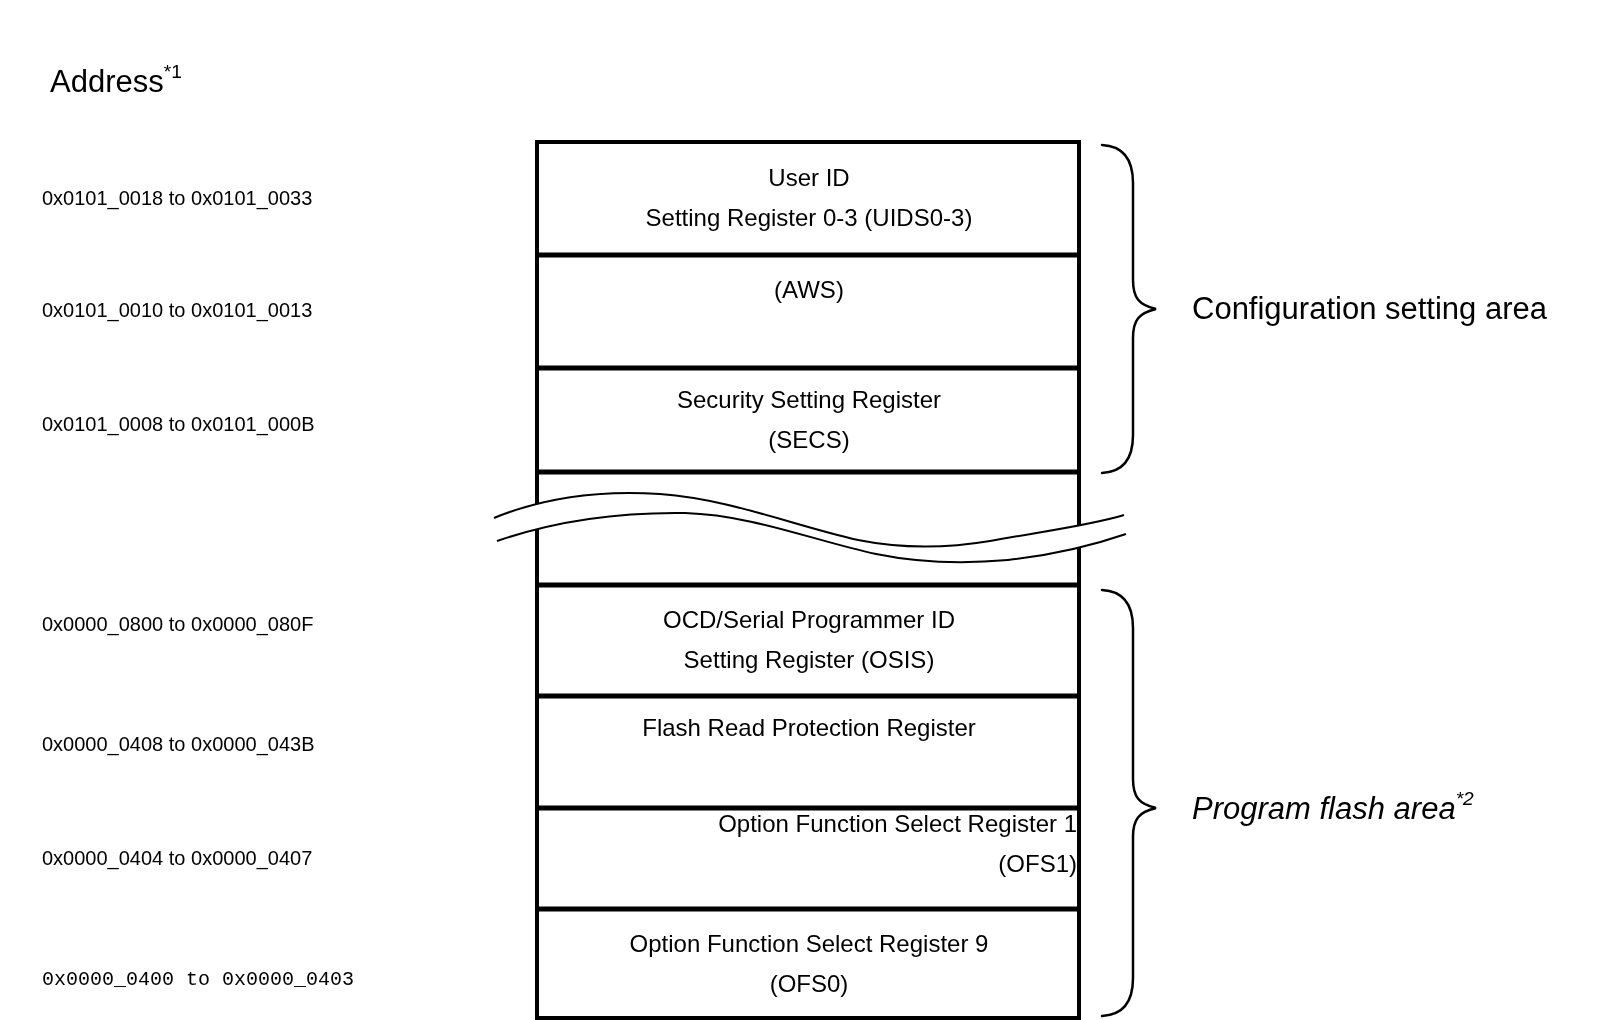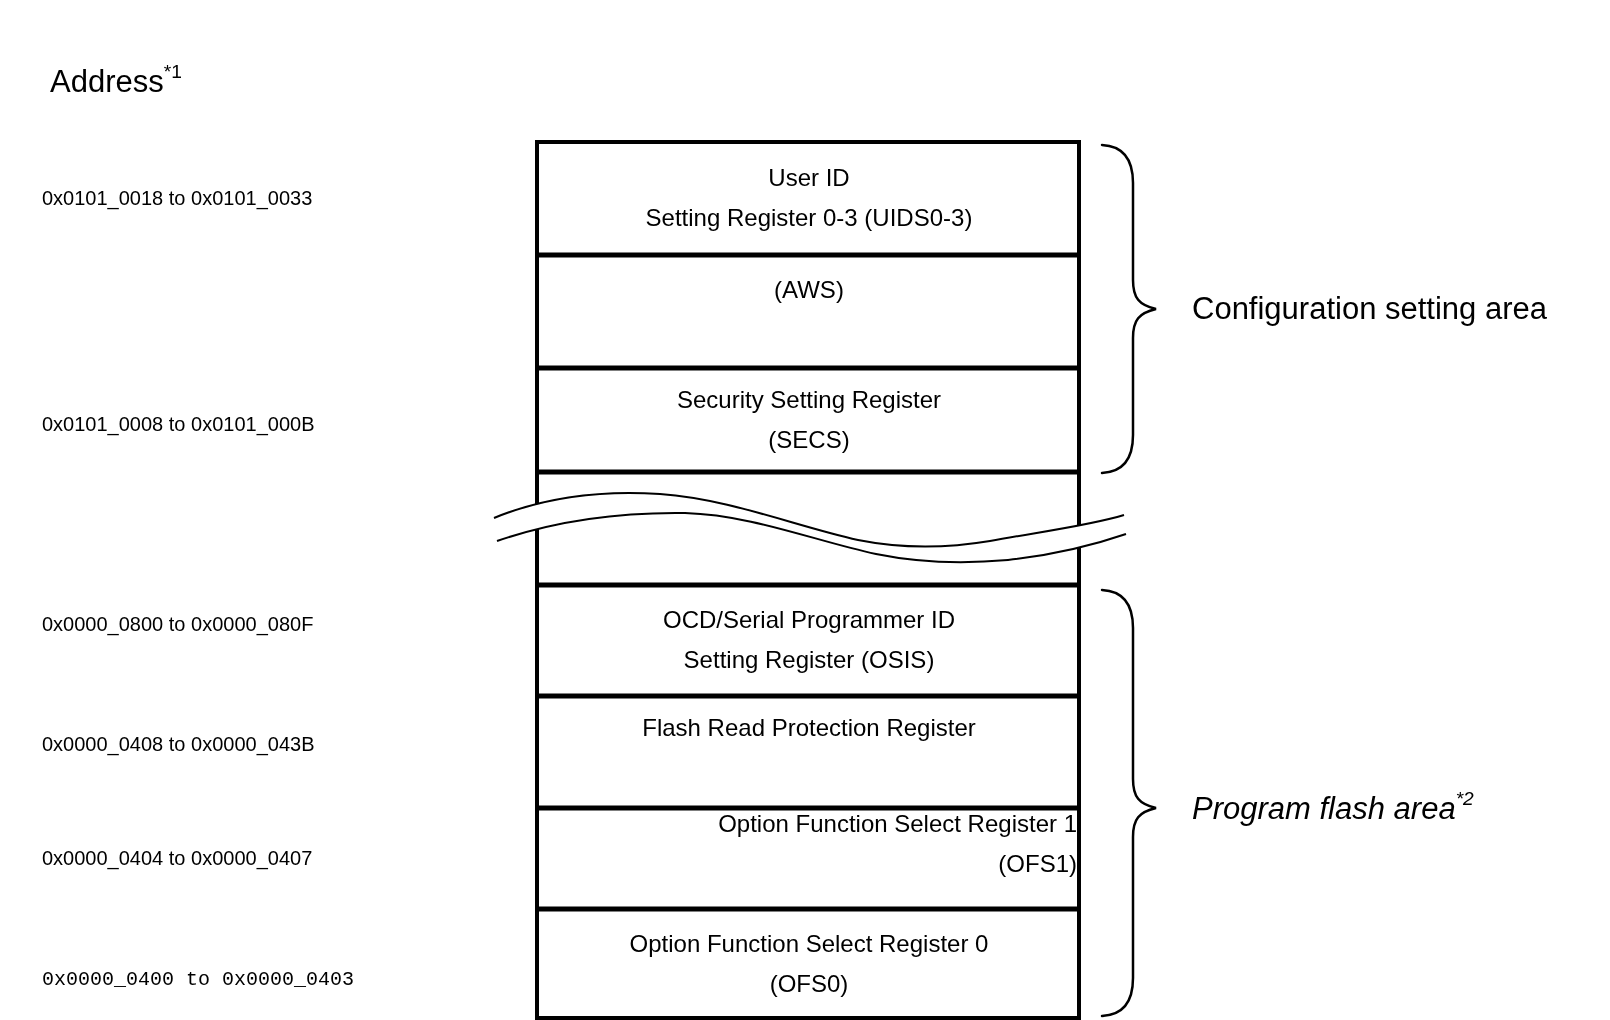--- a/index.html
+++ b/index.html
@@ -103,20 +103,21 @@
     <path fill="none" stroke="#000000" stroke-width="2" d="M 497 509 C 552 490 615 480 685 481 C 752 483 815 509 876 522 C 920 531 963 532 1008 528 C 1053 523 1094 513 1126 502"></path>
 
     <path fill="none" stroke="#000000" stroke-width="2.5" stroke-linecap="round" d="M 1102 113 C 1122 114 1133 126 1133 151 L 1133 248 C 1133 266 1139 273 1156 277 C 1139 281 1133 288 1133 306 L 1133 403 C 1133 428 1122 440 1102 441"></path>
 
     <path fill="none" stroke="#000000" stroke-width="2.5" stroke-linecap="round" d="M 1102 558 C 1122 559 1133 571 1133 596 L 1133 747 C 1133 765 1139 772 1156 776 C 1139 780 1133 787 1133 805 L 1133 946 C 1133 971 1122 983 1102 984"></path>
   </svg>
 
   <div class="addr-title"><span>Address</span><sup>*1</sup></div>
 
   <div class="addr a1">0x0101_0018 to 0x0101_0033</div>
+  <div class="addr a2">0x0101_0010 to 0x0101_0013</div>
   <div class="addr a3">0x0101_0008 to 0x0101_000B</div>
   <div class="addr a4">0x0000_0800 to 0x0000_080F</div>
   <div class="addr a5">0x0000_0408 to 0x0000_043B</div>
   <div class="addr a6">0x0000_0404 to 0x0000_0407</div>
   <div class="addr a7">0x0000_0400 to 0x0000_0403</div>
 
   <div class="reg r1">
     <div>User ID</div>
     <div>Setting Register 0-3 (UIDS0-3)</div>
   </div>
@@ -133,20 +134,20 @@
   </div>
   <div class="reg r5">
     <div>Flash Read Protection Register</div>
     <div></div>
   </div>
   <div class="reg r6">
     <div>Option Function Select Register 1</div>
     <div>(OFS1)</div>
   </div>
   <div class="reg r7">
-    <div>Option Function Select Register 0</div>
+    <div>Option Function Select Register 9</div>
     <div>(OFS0)</div>
   </div>
 
   <div class="area-label top"><span>Configuration setting area</span><sup></sup></div>
   <div class="area-label bottom"><span>Program flash area</span><sup>*2</sup></div>
 
 </div>
 
 </body></html>

